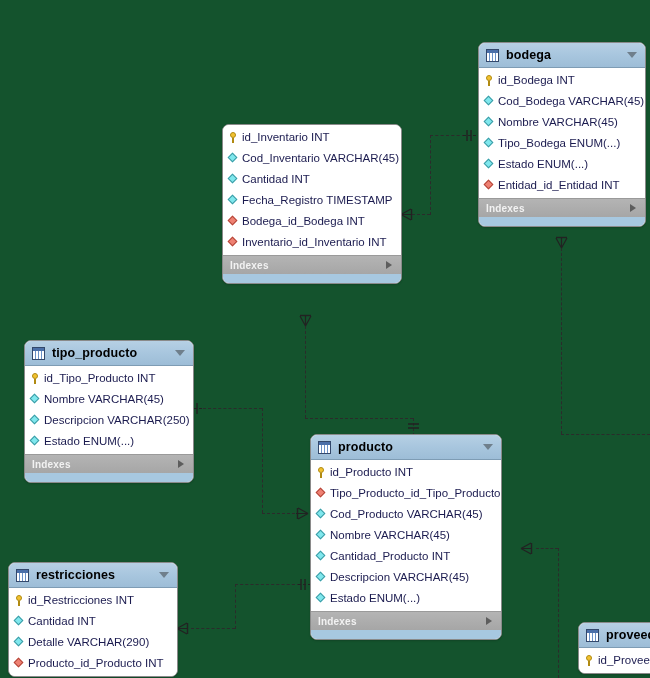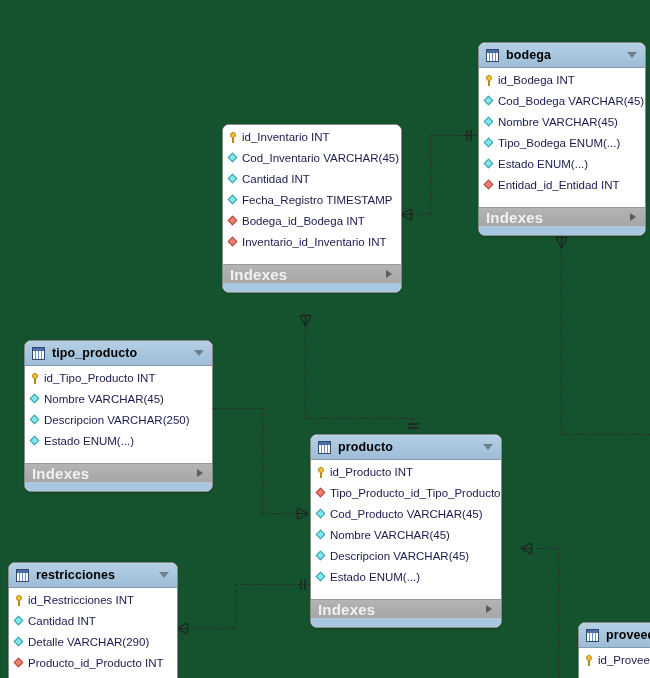--- a/index.html
+++ b/index.html
@@ -76,21 +76,21 @@
     top: 50%;
     margin-top: -3px;
     width: 0; height: 0;
     border-left: 5.5px solid transparent;
     border-right: 5.5px solid transparent;
     border-top: 6px solid #6f7f8c;
   }
 
   .tbl-cols {
     background: #ffffff;
-    padding: 2px 0 11px 0;
+    padding: 2px 0 2px 0;
   }
   .col-row {
     display: flex;
     align-items: center;
     height: 21px;
     padding-left: 5px;
     white-space: nowrap;
   }
   .col-label {
     font-size: 11.5px;
@@ -159,21 +159,21 @@
     height: 19px;
     display: flex;
     align-items: center;
     padding-left: 7px;
     background: linear-gradient(to bottom, #b4b4b4 0%, #a6a6a6 100%);
     border-top: 1px solid #9a9a9a;
     position: relative;
     box-sizing: border-box;
   }
   .idx-label {
-    font-size: 15px;
+    font-size: 10px;
     font-weight: bold;
     color: #f2f2f2;
     letter-spacing: 0.2px;
   }
   .idx-caret {
     position: absolute;
     right: 9px;
     top: 50%;
     margin-top: -4px;
     width: 0; height: 0;
@@ -376,21 +376,21 @@
         <span class="col-label">Inventario_id_Inventario INT</span>
       </div>
     </div>
     <div class="tbl-indexes">
       <span class="idx-label">Indexes</span>
       <span class="idx-caret"></span>
     </div>
     <div class="tbl-foot"></div>
   </div>
 
-  <div class="table-box" style="left:24px; top:340px; width:189px;">
+  <div class="table-box" style="left:24px; top:340px; width:170px;">
     <div class="tbl-header">
       <span class="tbl-icon"></span>
       <span class="tbl-title">tipo_producto</span>
       <span class="tbl-caret"></span>
     </div>
     <div class="tbl-cols">
       <div class="col-row">
         <span class="col-ico ico-pk"></span>
         <span class="col-label">id_Tipo_Producto INT</span>
       </div>
@@ -432,20 +432,24 @@
       <div class="col-row">
         <span class="col-ico ico-col"></span>
         <span class="col-label">Cod_Producto VARCHAR(45)</span>
       </div>
       <div class="col-row">
         <span class="col-ico ico-col"></span>
         <span class="col-label">Nombre VARCHAR(45)</span>
       </div>
       <div class="col-row">
         <span class="col-ico ico-col"></span>
+        <span class="col-label">Cantidad_Producto INT</span>
+      </div>
+      <div class="col-row">
+        <span class="col-ico ico-col"></span>
         <span class="col-label">Descripcion VARCHAR(45)</span>
       </div>
       <div class="col-row">
         <span class="col-ico ico-col"></span>
         <span class="col-label">Estado ENUM(...)</span>
       </div>
     </div>
     <div class="tbl-indexes">
       <span class="idx-label">Indexes</span>
       <span class="idx-caret"></span>

